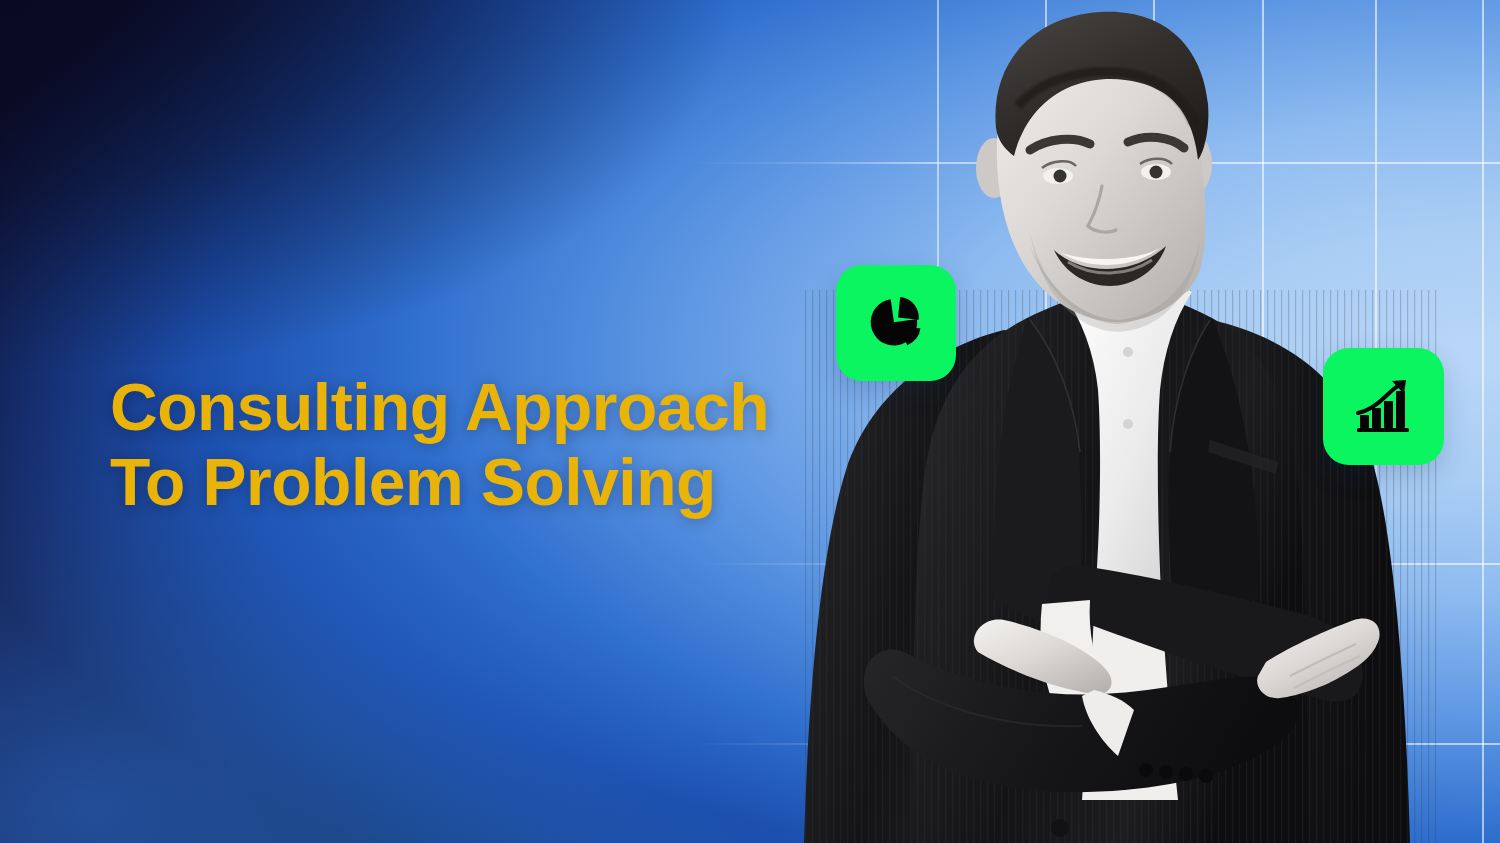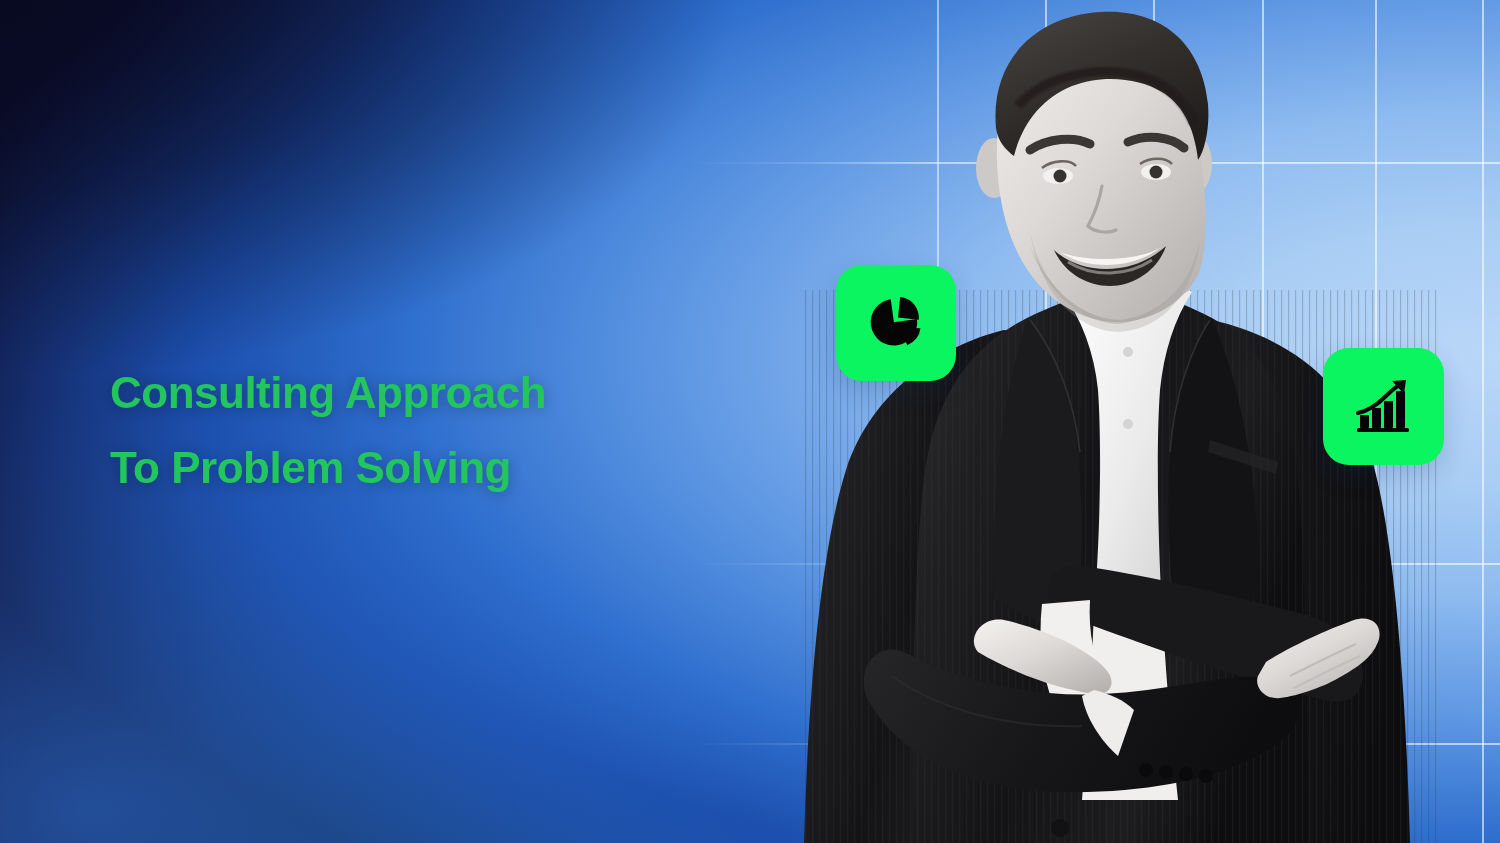--- a/index.html
+++ b/index.html
@@ -34,22 +34,22 @@
   .gline.h{height:2px;left:0;right:0;}
   .grid-mask{
     position:absolute;inset:0;
     -webkit-mask-image:linear-gradient(to right, rgba(0,0,0,0) 46%, rgba(0,0,0,.25) 54%, rgba(0,0,0,.85) 62%, #000 72%);
             mask-image:linear-gradient(to right, rgba(0,0,0,0) 46%, rgba(0,0,0,.25) 54%, rgba(0,0,0,.85) 62%, #000 72%);
   }
 
   
   .headline{
     position:absolute;left:110px;top:326px;
-    color:#22c55e;
-    font-size:44px;
+    color:#eab308;
+    font-size:66px;
     font-weight:700;
     line-height:75px;
     letter-spacing:-0.5px;
     white-space:pre-line;
     text-shadow:0 2px 14px rgba(4,10,40,.30);
   }
 
   
   .person{
     position:absolute;

